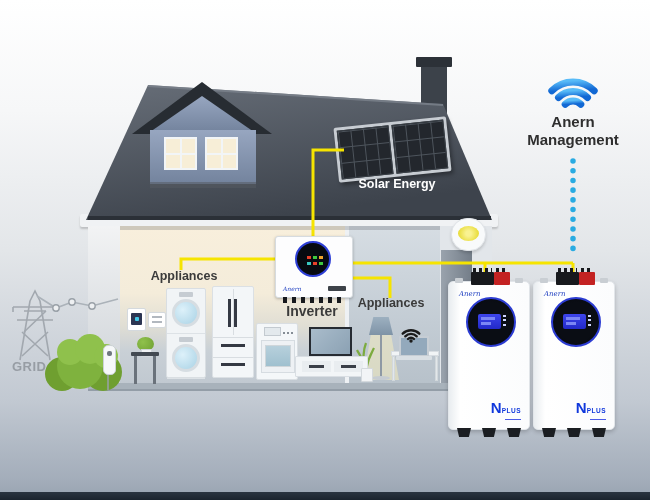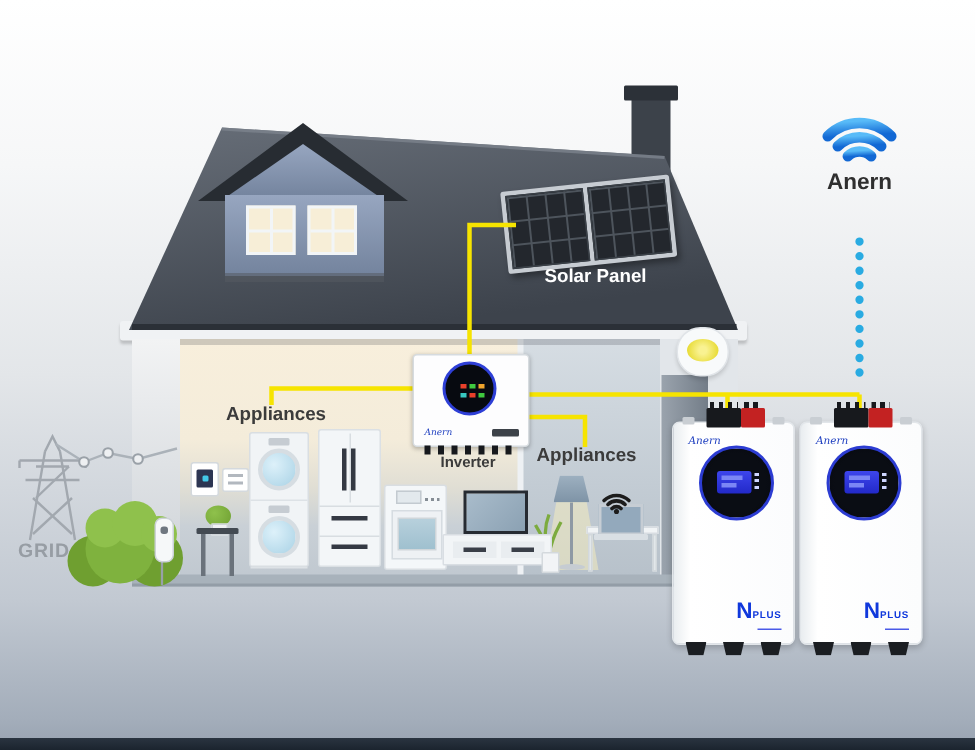--- a/index.html
+++ b/index.html
@@ -93,21 +93,21 @@
   .bat-lcd .l2{position:absolute;left:3px;top:8px;width:10px;height:3px;background:#7b86f5;}
   .bat-ind{position:absolute;left:35px;top:16px;width:3px;height:13px;background:repeating-linear-gradient(180deg,#cfd6ff 0 2px,transparent 2px 4.5px);}
   .nplus{position:absolute;right:8px;bottom:12px;color:#1038dc;}
   .nplus .n{font-size:15px;font-weight:bold;}
   .nplus .plus{font-size:6.5px;font-weight:bold;letter-spacing:.5px;}
   .nplus .ln{position:absolute;right:0;bottom:-3px;width:16px;height:1.5px;background:#4a5ae8;}
   .foot{position:absolute;top:146px;width:14px;height:9px;background:#1b1e22;clip-path:polygon(0 0,100% 0,85% 100%,15% 100%);}
   
   .lbl{position:absolute;text-align:center;color:#3b3b3b;z-index:6;}
   #lbl-solar{left:347px;top:177px;width:100px;font-size:12.5px;font-weight:bold;color:#ffffff;}
-  #lbl-inverter{left:272px;top:303px;width:80px;font-size:10px;font-weight:600;}
+  #lbl-inverter{left:272px;top:303px;width:80px;font-size:14px;font-weight:600;}
   #lbl-app-left{left:134px;top:269px;width:100px;font-size:12.5px;font-weight:600;}
   #lbl-app-right{left:341px;top:296px;width:100px;font-size:12.5px;font-weight:600;}
   #lbl-grid{left:12px;top:359px;width:52px;font-size:13px;font-weight:bold;color:#979da4;letter-spacing:.5px;text-align:left;}
   #lbl-em{left:513px;top:113px;width:120px;font-size:15px;font-weight:bold;color:#2f2f2f;line-height:18px;}
   #lbl-lithium{left:431px;top:441px;width:200px;font-size:18px;font-weight:bold;color:#42464c;}
 </style>
 </head>
 <body>
 
 <div id="stage">
@@ -357,23 +357,24 @@
           <div class="l2"></div>
         </div>
       <div class="bat-ind"></div>
     </div>
     <div class="nplus"><span class="n">N</span><span class="plus">PLUS</span><span class="ln"></span></div>
     <div class="foot" style="left:8px"></div>
       <div class="foot" style="left:33px"></div>
       <div class="foot" style="left:58px"></div>
   </div>
 
-  <div class="lbl" id="lbl-solar">Solar Panel</div>
+  <div class="lbl" id="lbl-solar">Solar Energy</div>
   <div class="lbl" id="lbl-inverter">Inverter</div>
   <div class="lbl" id="lbl-app-left">Appliances</div>
   <div class="lbl" id="lbl-app-right">Appliances</div>
   <div class="lbl" id="lbl-grid">GRID</div>
   <div class="lbl" id="lbl-em">
     <div>Anern</div>
+    <div>Management</div>
   </div>
 
   <div class="abs" id="bottom-bar"></div>
 </div>
 
 </body></html>

